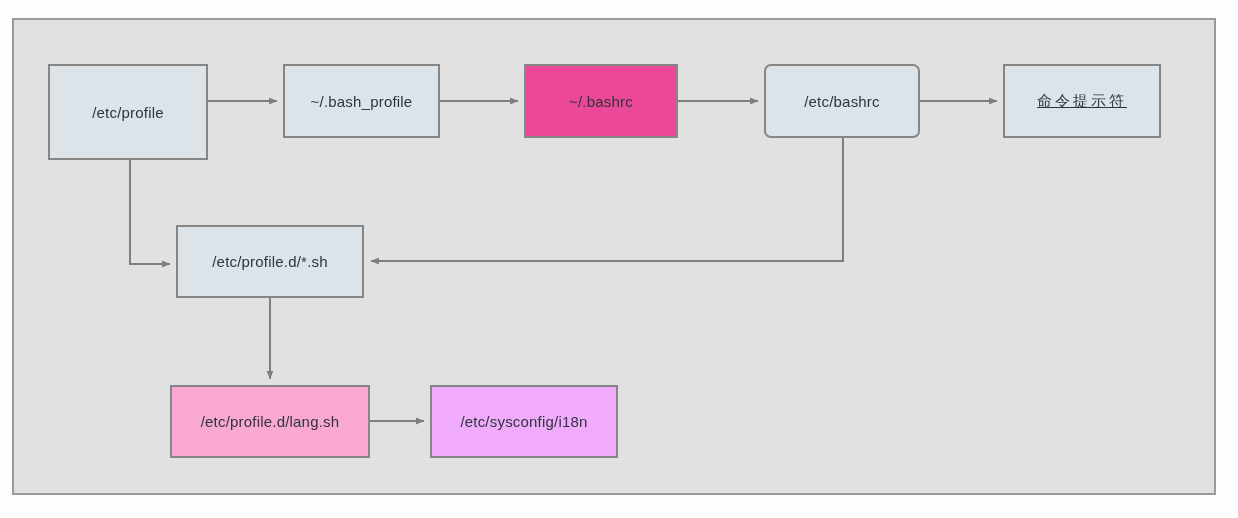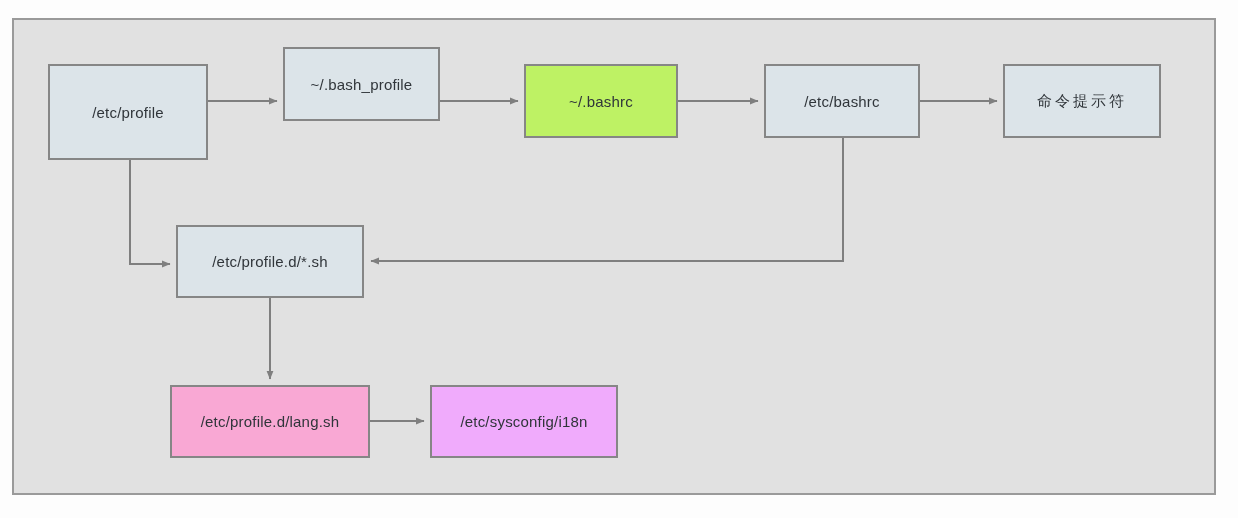--- a/index.html
+++ b/index.html
@@ -45,20 +45,21 @@
     justify-content: center;
     color: #30353a;
     font-size: 15px;
     letter-spacing: 0.2px;
     white-space: nowrap;
   }
   .node.cjk {
     font-family: "DejaVu Sans", "Liberation Sans", sans-serif;
     letter-spacing: 3px;
     font-size: 15px;
+    text-decoration: underline;
   }
 </style>
 </head>
 <body>
 
 <div id="screenshot" style="background: rgb(253, 253, 253);">
 
   <div id="panel" style="background: rgb(225, 225, 225); border-color: rgb(154, 154, 154);"></div>
 
   <svg id="edges" viewBox="0 0 1238 518" xmlns="http://www.w3.org/2000/svg">
@@ -76,27 +77,27 @@
         <polyline points="843,138 843,261 371,261" marker-end="url(#arrow)" fill="none" stroke-linejoin="miter"></polyline>
         <polyline points="270,298 270,379" marker-end="url(#arrow)" fill="none" stroke-linejoin="miter"></polyline>
         <polyline points="370,421 424,421" marker-end="url(#arrow)" fill="none" stroke-linejoin="miter"></polyline>
       </g>
   </svg>
 
   <div id="node-layer">
       <div class="node" style="left: 48px; top: 64px; width: 160px; height: 96px; background: rgb(220, 228, 233); border-color: rgb(134, 134, 134); color: rgb(48, 53, 58);">
         <span>/etc/profile</span>
       </div>
-      <div class="node" style="left: 283px; top: 47px; width: 157px; height: 74px; background: rgb(220, 228, 233); border-color: rgb(134, 134, 134); color: rgb(48, 53, 58);">
+      <div class="node" style="left: 283px; top: 64px; width: 157px; height: 74px; background: rgb(220, 228, 233); border-color: rgb(134, 134, 134); color: rgb(48, 53, 58);">
         <span>~/.bash_profile</span>
       </div>
-      <div class="node" style="left: 524px; top: 64px; width: 154px; height: 74px; background: #bef264; border-color: rgb(134, 134, 134); color: rgb(48, 53, 58);">
+      <div class="node" style="left: 524px; top: 64px; width: 154px; height: 74px; background: #ec4899; border-color: rgb(134, 134, 134); color: rgb(48, 53, 58);">
         <span>~/.bashrc</span>
       </div>
-      <div class="node" style="left: 764px; top: 64px; width: 156px; height: 74px; background: rgb(220, 228, 233); border-color: rgb(134, 134, 134); color: rgb(48, 53, 58);">
+      <div class="node" style="left: 764px; top: 64px; width: 156px; height: 74px; background: rgb(220, 228, 233); border-color: rgb(134, 134, 134); color: rgb(48, 53, 58); border-radius: 7px;">
         <span>/etc/bashrc</span>
       </div>
       <div class="node cjk" style="left: 1003px; top: 64px; width: 158px; height: 74px; background: rgb(220, 228, 233); border-color: rgb(134, 134, 134); color: rgb(48, 53, 58);">
         <span>命令提示符</span>
       </div>
       <div class="node" style="left: 176px; top: 225px; width: 188px; height: 73px; background: rgb(220, 228, 233); border-color: rgb(134, 134, 134); color: rgb(48, 53, 58); text-align: right;">
         <span>/etc/profile.d/*.sh</span>
       </div>
       <div class="node" style="left: 170px; top: 385px; width: 200px; height: 73px; background: #f9a8d4; border-color: rgb(134, 134, 134); color: rgb(48, 53, 58);">
         <span>/etc/profile.d/lang.sh</span>

